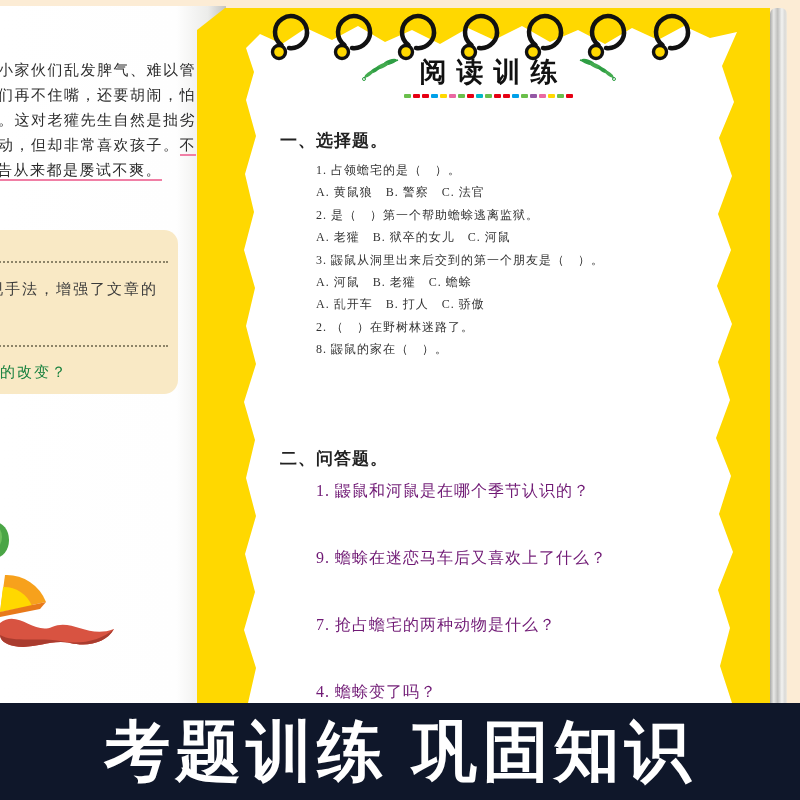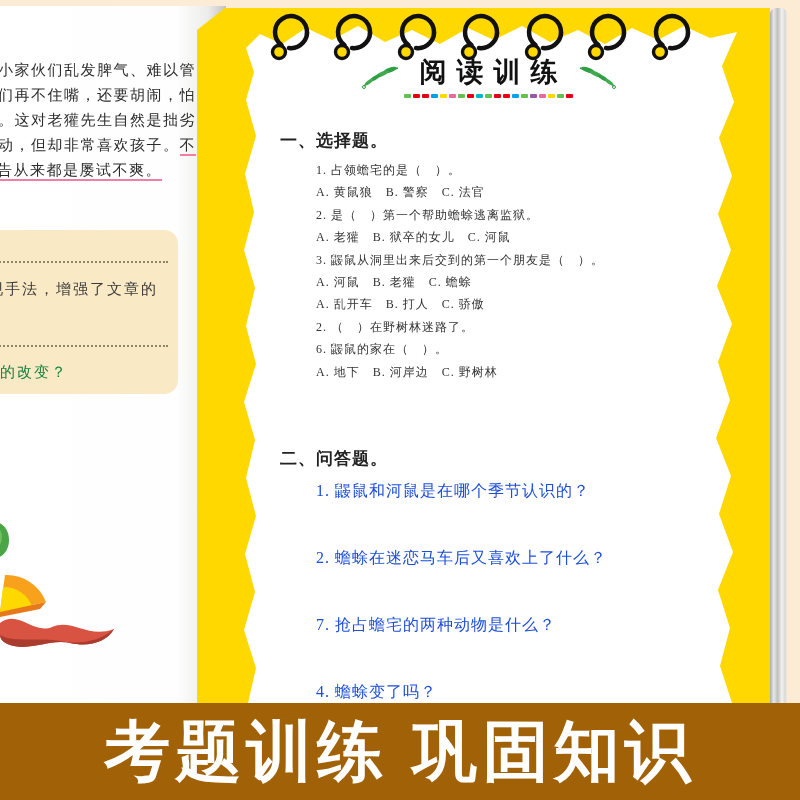--- a/index.html
+++ b/index.html
@@ -42,34 +42,34 @@
   }
   
   .paper{
     position:absolute;left:43px;top:10px;width:497px;height:685px;background:#ffffff;
     clip-path:polygon(6px 30px,20px 16px,42px 26px,66px 10px,92px 22px,118px 8px,145px 24px,172px 12px,200px 26px,228px 10px,254px 22px,282px 8px,310px 24px,338px 12px,365px 26px,392px 10px,418px 22px,444px 8px,470px 20px,497px 14px,482px 48px,494px 84px,479px 120px,492px 158px,478px 196px,491px 232px,477px 268px,492px 306px,478px 344px,490px 382px,476px 420px,491px 458px,479px 496px,493px 534px,478px 572px,490px 610px,480px 648px,492px 685px,8px 685px,16px 650px,4px 612px,15px 574px,5px 536px,16px 498px,6px 460px,15px 422px,4px 384px,16px 346px,6px 308px,15px 270px,4px 232px,14px 194px,5px 156px,16px 118px,6px 82px,14px 54px);
   }
   .rings{position:absolute;left:0;top:0;width:573px;height:60px;z-index:4;}
   .ring{position:absolute;top:2px;}
   
   .title-row{position:absolute;left:0;top:36px;width:497px;display:flex;
-    justify-content:center;align-items:flex-end;gap:10px;}
+    justify-content:center;align-items:flex-start;gap:10px;}
   .page-title{font-family:"Liberation Sans",sans-serif;font-weight:bold;
     font-size:27px;color:#111;letter-spacing:10px;text-indent:10px;}
   .dash-row{position:absolute;left:0;top:76px;width:497px;display:flex;
     justify-content:center;gap:2px;}
   .dash{width:7px;height:4px;border-radius:1px;}
   
   .sec-head{position:absolute;left:40px;font-family:"Liberation Sans",sans-serif;
     font-weight:bold;font-size:17px;color:#222;letter-spacing:1px;}
   .h-choice{top:111px;} .h-qa{top:429px;}
   .choice-block{position:absolute;left:76px;top:141px;font-size:12px;
     line-height:22.4px;color:#333;letter-spacing:1px;}
   .choice-block div{white-space:nowrap;}
-  .qa-block{position:absolute;left:76px;top:463px;font-size:16px;color:#1d4ed8;letter-spacing:1px;}
+  .qa-block{position:absolute;left:76px;top:463px;font-size:16px;color:#701a75;letter-spacing:1px;}
   .qa-block div{white-space:nowrap;height:23px;margin-bottom:44px;}
   
   .banner{
     position:absolute;left:0;top:703px;width:800px;height:97px;z-index:6;
     display:flex;align-items:center;justify-content:center;
   }
   .banner-text{
     font-family:"Liberation Sans",sans-serif;font-weight:bold;
     font-size:66px;letter-spacing:5px;white-space:nowrap;
   }
@@ -156,29 +156,28 @@
 
     <div class="choice-block">
       <div>1. 占领蟾宅的是（　）。</div>
       <div>A. 黄鼠狼　B. 警察　C. 法官</div>
       <div>2. 是（　）第一个帮助蟾蜍逃离监狱。</div>
       <div>A. 老獾　B. 狱卒的女儿　C. 河鼠</div>
       <div>3. 鼹鼠从洞里出来后交到的第一个朋友是（　）。</div>
       <div>A. 河鼠　B. 老獾　C. 蟾蜍</div>
       <div>A. 乱开车　B. 打人　C. 骄傲</div>
       <div>2. （　）在野树林迷路了。</div>
-      <div>6. 鼹鼠的家在（　）。</div>
-      <div>A. 地下　B. 河岸边　C. 野树林</div>
+      <div>8. 鼹鼠的家在（　）。</div>
     </div>
 
     <div class="sec-head h-qa">二、问答题。</div>
 
     <div class="qa-block">
       <div>1. 鼹鼠和河鼠是在哪个季节认识的？</div>
-      <div>2. 蟾蜍在迷恋马车后又喜欢上了什么？</div>
+      <div>9. 蟾蜍在迷恋马车后又喜欢上了什么？</div>
       <div>7. 抢占蟾宅的两种动物是什么？</div>
       <div>4. 蟾蜍变了吗？</div>
     </div>
   </div>
 
   <div class="rings">
     <svg class="ring" style="left:71px" width="44" height="52" viewBox="0 0 44 52">
         <path d="M 13.5 35 A 16 16 0 1 1 21 38" fill="none" stroke="#111" stroke-width="4.5" stroke-linecap="round"></path>
         <circle cx="11" cy="42" r="6.5" fill="#ffd800" stroke="#111" stroke-width="3.4"></circle>
       </svg>
@@ -202,15 +201,15 @@
         <path d="M 13.5 35 A 16 16 0 1 1 21 38" fill="none" stroke="#111" stroke-width="4.5" stroke-linecap="round"></path>
         <circle cx="11" cy="42" r="6.5" fill="#ffd800" stroke="#111" stroke-width="3.4"></circle>
       </svg>
     <svg class="ring" style="left:452px" width="44" height="52" viewBox="0 0 44 52">
         <path d="M 13.5 35 A 16 16 0 1 1 21 38" fill="none" stroke="#111" stroke-width="4.5" stroke-linecap="round"></path>
         <circle cx="11" cy="42" r="6.5" fill="#ffd800" stroke="#111" stroke-width="3.4"></circle>
       </svg>
   </div>
 </div>
 
-<div class="banner" style="background: #a16207;">
+<div class="banner" style="background: #0f172a;">
   <div class="banner-text" style="color: rgb(255, 255, 255);">考题训练 巩固知识</div>
 </div>
 
 </body></html>

